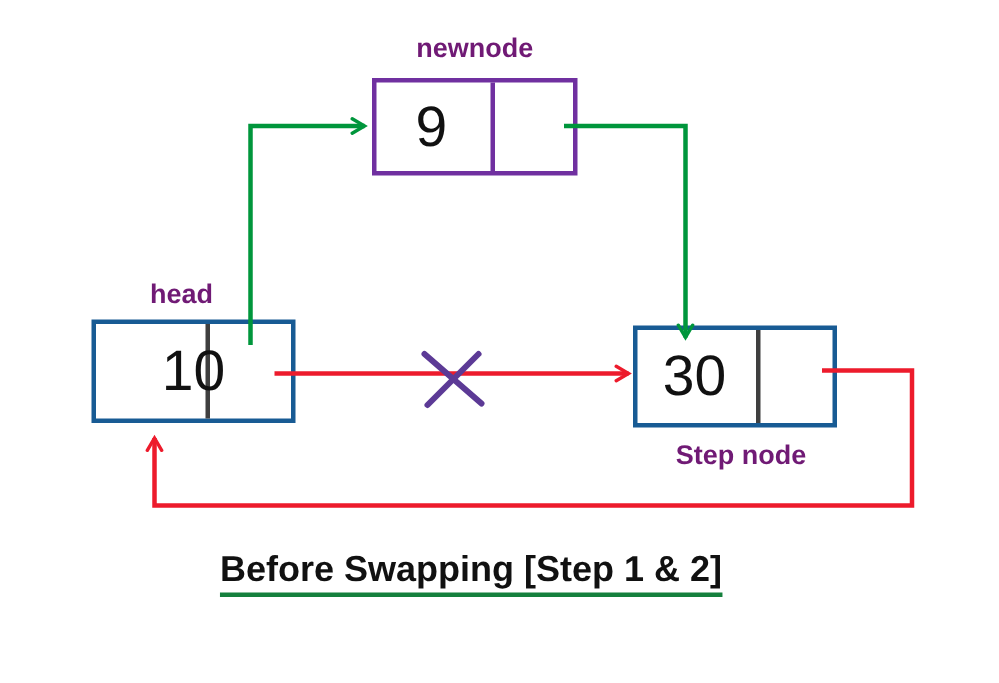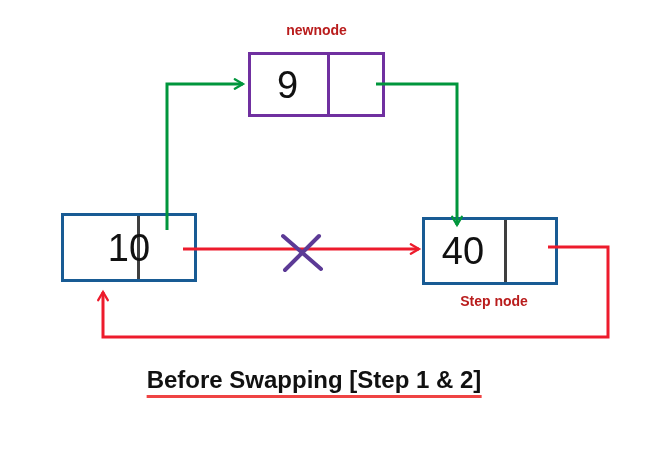--- a/index.html
+++ b/index.html
@@ -36,60 +36,61 @@
     position: absolute;
     display: flex;
     align-items: center;
     justify-content: center;
     font-size: 38px;
     line-height: 1;
     color: #111111;
   }
   .node-label {
     position: absolute;
-    font-size: 14px;
+    font-size: 18px;
     font-weight: bold;
     text-align: center;
-    color: #b91c1c;
+    color: #701a75;
     white-space: nowrap;
   }
   .diagram-title {
     position: absolute;
     left: 314px;
     top: 366px;
     transform: translateX(-50%);
     font-size: 24px;
     font-weight: bold;
     white-space: nowrap;
   }
   .diagram-title .underline {
-    border-bottom: 3px solid #ef4444;
+    border-bottom: 3px solid #15803d;
     padding-bottom: 2px;
   }
 </style>
 </head>
 <body>
 
 <div class="canvas">
 
   <div class="node node-purple" style="left:248px; top:52px; width:137px; height:65px;">
     <div class="divider divider-purple" style="left:76px;"></div>
   </div>
   <div class="node-value" style="left:251px; top:55px; width:73px; height:59px;">9</div>
   <div class="node-label" style="left:248px; top:22px; width:137px;">newnode</div>
 
   <div class="node node-blue" style="left:61px; top:213px; width:136px; height:69px;">
     <div class="divider divider-gray" style="left:73px;"></div>
   </div>
   <div class="node-value" style="left:64px; top:216px; width:70px; height:63px;padding-left:30px;">10</div>
+  <div class="node-label" style="left:61px; top:186px; width:120px;">head</div>
 
   <div class="node node-blue" style="left:422px; top:217px; width:136px; height:68px;">
     <div class="divider divider-gray" style="left:79px;"></div>
   </div>
-  <div class="node-value" style="left:425px; top:220px; width:76px; height:62px;">40</div>
+  <div class="node-value" style="left:425px; top:220px; width:76px; height:62px;">30</div>
   <div class="node-label" style="left:422px; top:293px; width:144px;">Step node</div>
 
   <svg class="arrows-layer" width="666" height="455" viewBox="0 0 666 455" xmlns="http://www.w3.org/2000/svg">
     <defs>
       <marker id="arrow-green" viewBox="0 0 10 10" refX="8" refY="5" markerWidth="4.2" markerHeight="4.2" orient="auto">
         <path d="M1.5,1.2 L8,5 L1.5,8.8" fill="none" stroke-width="1.8" stroke-linecap="round" stroke-linejoin="miter" stroke="#00963C"></path>
       </marker>
       <marker id="arrow-red" viewBox="0 0 10 10" refX="8" refY="5" markerWidth="4.2" markerHeight="4.2" orient="auto">
         <path d="M1.5,1.2 L8,5 L1.5,8.8" fill="none" stroke-width="1.8" stroke-linecap="round" stroke-linejoin="miter" stroke="#ED1B2C"></path>
       </marker>

